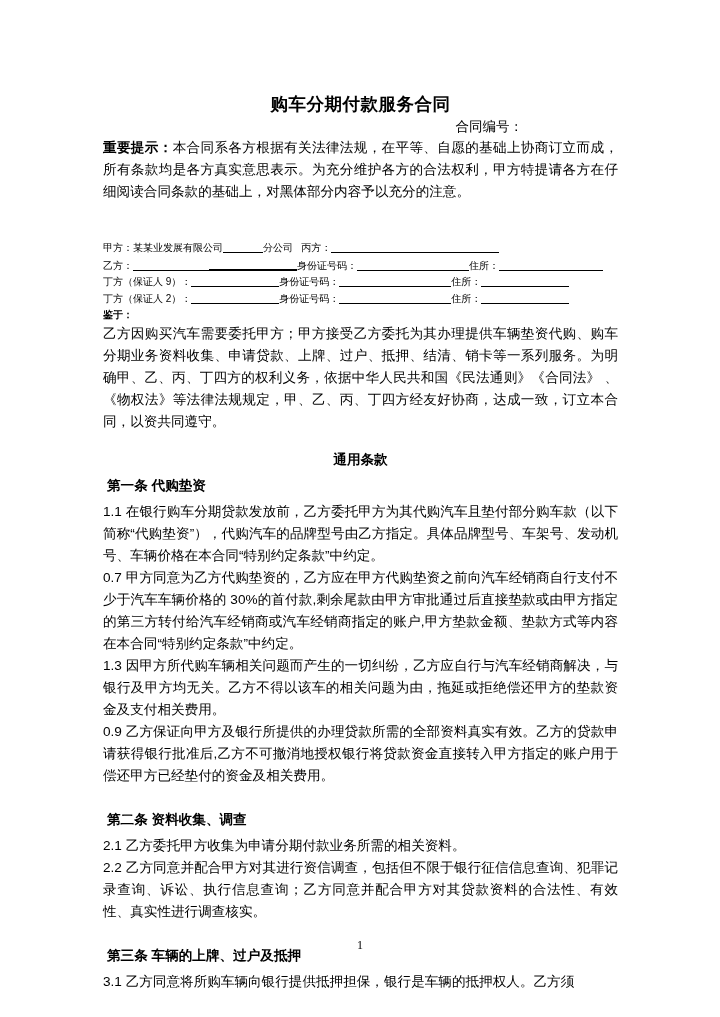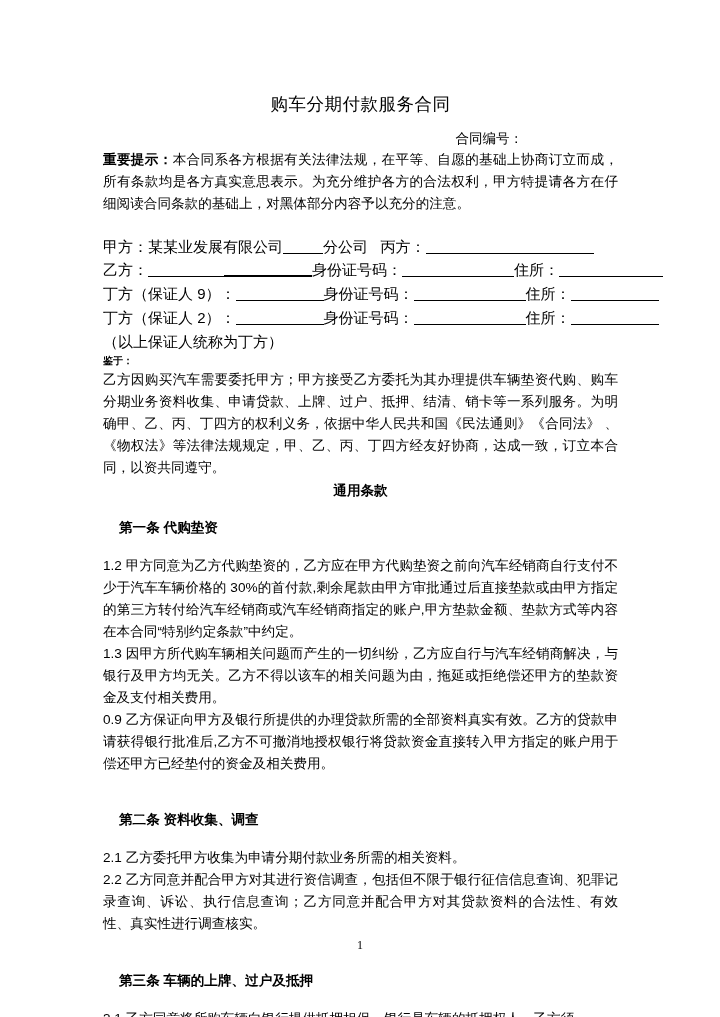--- a/index.html
+++ b/index.html
@@ -24,45 +24,45 @@
   }
   .content {
     position: absolute;
     left: 103px;
     top: 0;
     width: 515px;
   }
   .doc-title {
     text-align: center;
     font-size: 17.5px;
-    font-weight: normal;
+    font-weight: bold;
     letter-spacing: 0.5px;
     margin-top: 92px;
     line-height: 1.4;
   }
   .contract-no {
     text-align: right;
     font-size: 13.5px;
-    margin-top: 12px;
+    margin-top: 0;
     padding-right: 95px;
     line-height: 1.5;
   }
   p.para {
     font-size: 13.6px;
     line-height: 1.62;
     margin: 0;
     text-align: justify;
     text-justify: inter-ideograph;
   }
   .gap-lg { height: 18px; }
   .bold { font-weight: bold; }
   .notice { margin-top: 22px; }
   .party-block {
-    margin-top: 20px;
-    font-size: 15px;
+    margin-top: 36px;
+    font-size: 10px;
     line-height: 1.58;
   }
   .party-line {
     white-space: nowrap;
     display: block;
   }
   .blank {
     display: inline-block;
     border-bottom: 1px solid #000;
     vertical-align: -2px;
@@ -78,26 +78,27 @@
   .b75 { width: 76px; }
   .b85 { width: 88px; }
   .b100 { width: 104px; }
   .b110 { width: 112px; }
   .b160 { width: 168px; }
   .section-center {
     text-align: center;
     font-size: 13.6px;
     font-weight: bold;
     line-height: 1.6;
+    margin-top: 16px;
   }
   .article-head {
     font-size: 13.6px;
     font-weight: bold;
     line-height: 1.62;
-    margin: 16px;
+    margin: 4px;
   }
   .recital-head {
     font-size: 10px;
     font-weight: bold;
     line-height: 1.62;
     margin: 0;
   }
   .page-number {
     position: absolute;
     left: 0;
@@ -124,30 +125,30 @@
 
       <span class="party-line"><span>甲方：</span><span>某某业发展有限公司</span><span class="blank b40"></span><span>分公司</span>&nbsp;&nbsp;&nbsp;<span>丙方：</span><span class="blank b160"></span></span>
 
       <span class="party-line"><span>乙方：</span><span class="blank b75"></span><span class="blank-thick b85"></span><span>身份证号码：</span><span class="blank b110"></span><span>住所：</span><span class="blank b100"></span></span>
 
       <span class="party-line"><span>丁方（保证人 9）：</span><span class="blank b85"></span><span>身份证号码：</span><span class="blank b110"></span><span>住所：</span><span class="blank b85"></span></span>
 
       <span class="party-line"><span>丁方（保证人 2）：</span><span class="blank b85"></span><span>身份证号码：</span><span class="blank b110"></span><span>住所：</span><span class="blank b85"></span></span>
 
 
-      <span class="party-line">（以上保证人统称为丁方）</span>
     </div>
 
     <p class="recital-head">鉴于：</p>
     <p class="para">乙方因购买汽车需要委托甲方；甲方接受乙方委托为其办理提供车辆垫资代购、购车分期业务资料收集、申请贷款、上牌、过户、抵押、结清、销卡等一系列服务。为明确甲、乙、丙、丁四方的权利义务，依据中华人民共和国《民法通则》《合同法》 、《物权法》等法律法规规定，甲、乙、丙、丁四方经友好协商，达成一致，订立本合同，以资共同遵守。</p>
 
     <div class="section-center">通用条款</div>
 
     <p class="article-head">第一条  代购垫资</p>
-    <p class="para">1.2 甲方同意为乙方代购垫资的，乙方应在甲方代购垫资之前向汽车经销商自行支付不少于汽车车辆价格的 30%的首付款,剩余尾款由甲方审批通过后直接垫款或由甲方指定的第三方转付给汽车经销商或汽车经销商指定的账户,甲方垫款金额、垫款方式等内容在本合同“特别约定条款”中约定。</p>
+    <p class="para">1.1 在银行购车分期贷款发放前，乙方委托甲方为其代购汽车且垫付部分购车款（以下简称“代购垫资”），代购汽车的品牌型号由乙方指定。具体品牌型号、车架号、发动机号、车辆价格在本合同“特别约定条款”中约定。</p>
+    <p class="para">0.7 甲方同意为乙方代购垫资的，乙方应在甲方代购垫资之前向汽车经销商自行支付不少于汽车车辆价格的 30%的首付款,剩余尾款由甲方审批通过后直接垫款或由甲方指定的第三方转付给汽车经销商或汽车经销商指定的账户,甲方垫款金额、垫款方式等内容在本合同“特别约定条款”中约定。</p>
     <p class="para">1.3 因甲方所代购车辆相关问题而产生的一切纠纷，乙方应自行与汽车经销商解决，与银行及甲方均无关。乙方不得以该车的相关问题为由，拖延或拒绝偿还甲方的垫款资金及支付相关费用。</p>
     <p class="para">0.9 乙方保证向甲方及银行所提供的办理贷款所需的全部资料真实有效。乙方的贷款申请获得银行批准后,乙方不可撤消地授权银行将贷款资金直接转入甲方指定的账户用于偿还甲方已经垫付的资金及相关费用。</p>
 
     <div class="gap-lg"></div>
 
     <p class="article-head">第二条  资料收集、调查</p>
     <p class="para">2.1 乙方委托甲方收集为申请分期付款业务所需的相关资料。</p>
     <p class="para">2.2 乙方同意并配合甲方对其进行资信调查，包括但不限于银行征信信息查询、犯罪记录查询、诉讼、执行信息查询；乙方同意并配合甲方对其贷款资料的合法性、有效性、真实性进行调查核实。</p>
 
     <div class="gap-lg"></div>

